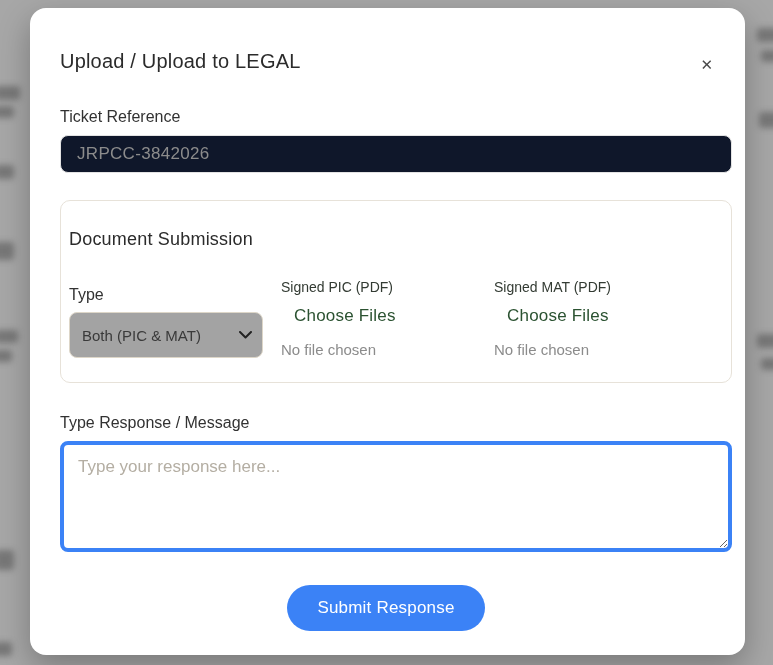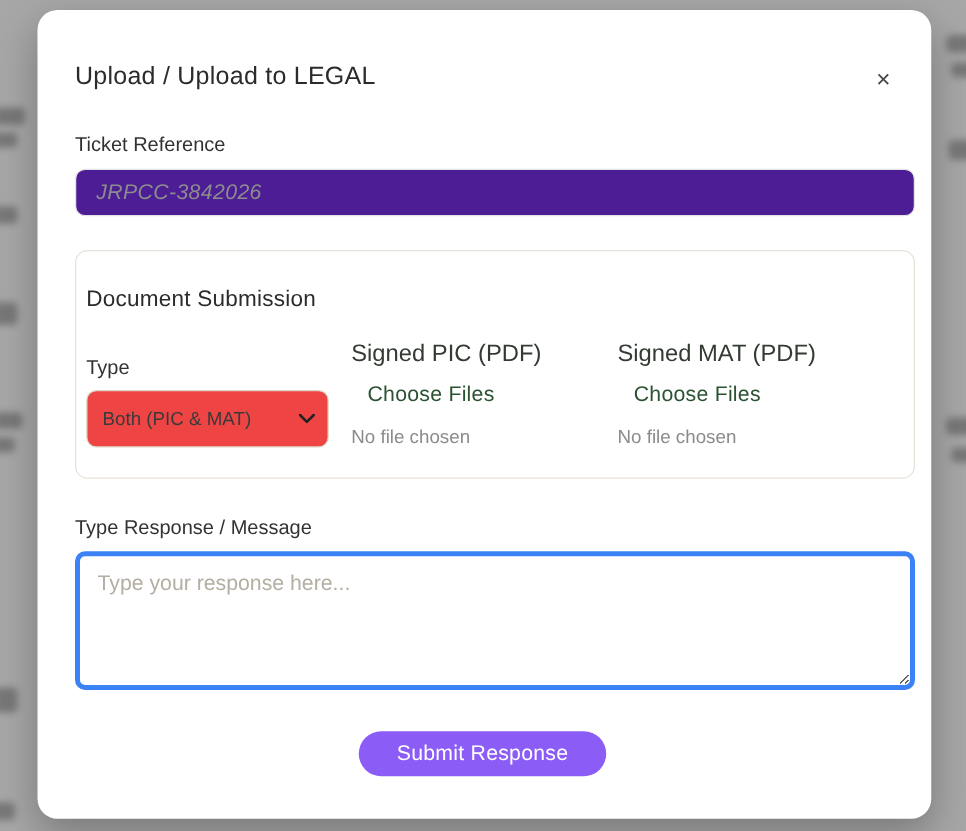--- a/index.html
+++ b/index.html
@@ -55,29 +55,28 @@
     font-size: 16px;
     color: #323232;
     margin: 0 0 9px 10px;
   }
   .ticket-label { margin-top: 32px; }
 
   .ticket-input {
     width: 672px;
     height: 38px;
     margin-left: 10px;
-    background: #4c1d95;
+    background: #0f172a;
     border: 1px solid #e3e3e3;
     border-radius: 8px;
     padding: 16px 16px;
     font-family: "Liberation Sans", sans-serif;
     font-size: 17px;
     color: #8c8c8c;
     letter-spacing: .3px;
-    font-style: italic;
   }
 
   .doc-card {
     width: 672px;
     margin: 27px 0 0 10px;
     border: 1px solid #e7e2d9;
     border-radius: 10px;
     padding: 28px 26px 24px 8px;
   }
   .doc-title {
@@ -99,39 +98,39 @@
     display: block;
   }
   .select-wrap { position: relative; width: 194px; }
   .select-wrap select {
     appearance: none;
     -webkit-appearance: none;
     width: 100%;
     height: 46px;
     border: 1px solid #ddd6c8;
     border-radius: 8px;
-    background: #ef4444;
+    background: #a3a3a3;
     padding: 0 34px 0 12px;
     font-family: "Liberation Sans", sans-serif;
     font-size: 15px;
     color: #3a3a3a;
     cursor: pointer;
   }
   .select-wrap .chev {
     position: absolute;
     right: 11px; top: 50%;
     transform: translateY(-50%);
     pointer-events: none;
     display: flex;
   }
 
   .upload-col { width: 195px; margin-right: 18px; }
   .upload-col:last-child { margin-right: 0; }
   .upload-label {
-    font-size: 19px;
+    font-size: 14px;
     color: #333b33;
     display: block;
   }
   .choose-files {
     display: block;
     background: none;
     border: none;
     padding: 0;
     margin: 11px 0 0 13px;
     font-family: "Liberation Sans", sans-serif;
@@ -163,25 +162,25 @@
     resize: both;
   }
   .response-textarea::placeholder { color: #b4aea3; }
 
   .submit-row {
     display: flex;
     justify-content: center;
     margin-top: 33px;
   }
   .submit-btn {
-    background: #8b5cf6;
+    background: #3b82f6;
     color: #ffffff;
     border: none;
     border-radius: 24px;
-    height: 36px;
+    height: 46px;
     padding: 0 30px;
     font-family: "Liberation Sans", sans-serif;
     font-size: 17px;
     letter-spacing: .2px;
     cursor: pointer;
   }
 </style>
 </head>
 <body>
 

